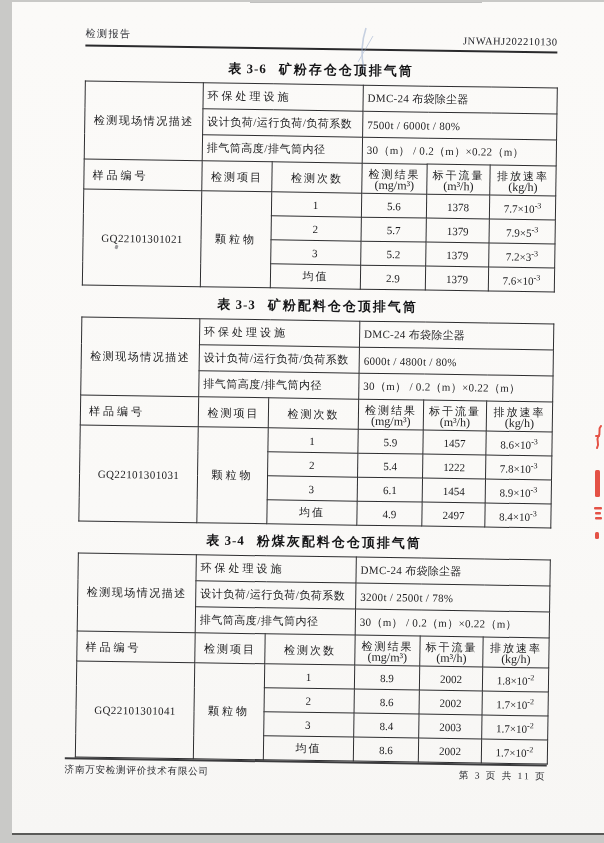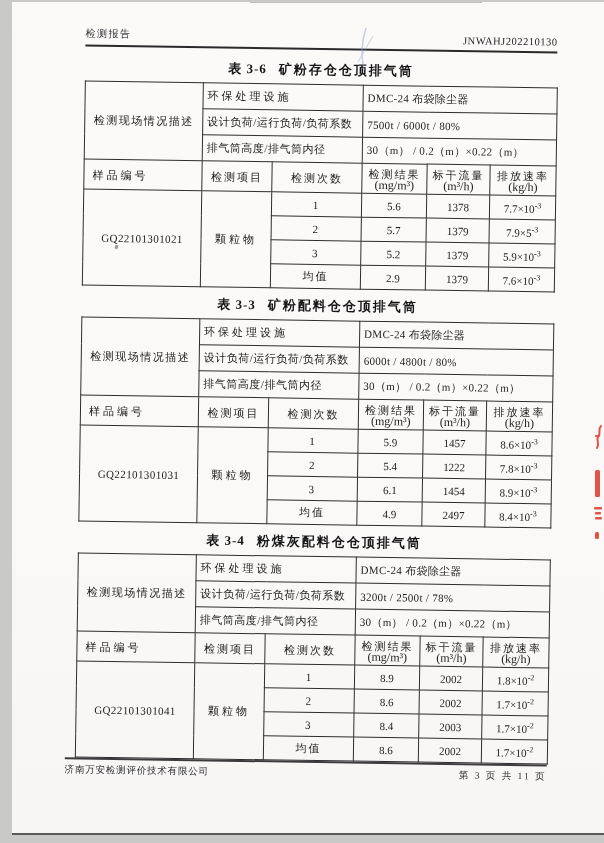--- a/index.html
+++ b/index.html
@@ -124,21 +124,21 @@
         <tr class="data-row">
           <td class="runno">2</td>
           <td>5.7</td>
           <td>1379</td>
           <td class="rate"><span>7.9×5</span><sup>-3</sup></td>
         </tr>
         <tr class="data-row">
           <td class="runno">3</td>
           <td>5.2</td>
           <td>1379</td>
-          <td class="rate"><span>5.9×10</span><sup>-3</sup></td>
+          <td class="rate"><span>7.2×3</span><sup>-3</sup></td>
         </tr>
         <tr class="data-row">
           <td class="runno">均值</td>
           <td>2.9</td>
           <td>1379</td>
           <td class="rate"><span>7.6×10</span><sup>-3</sup></td>
         </tr>
       </tbody>
     </table>
 

